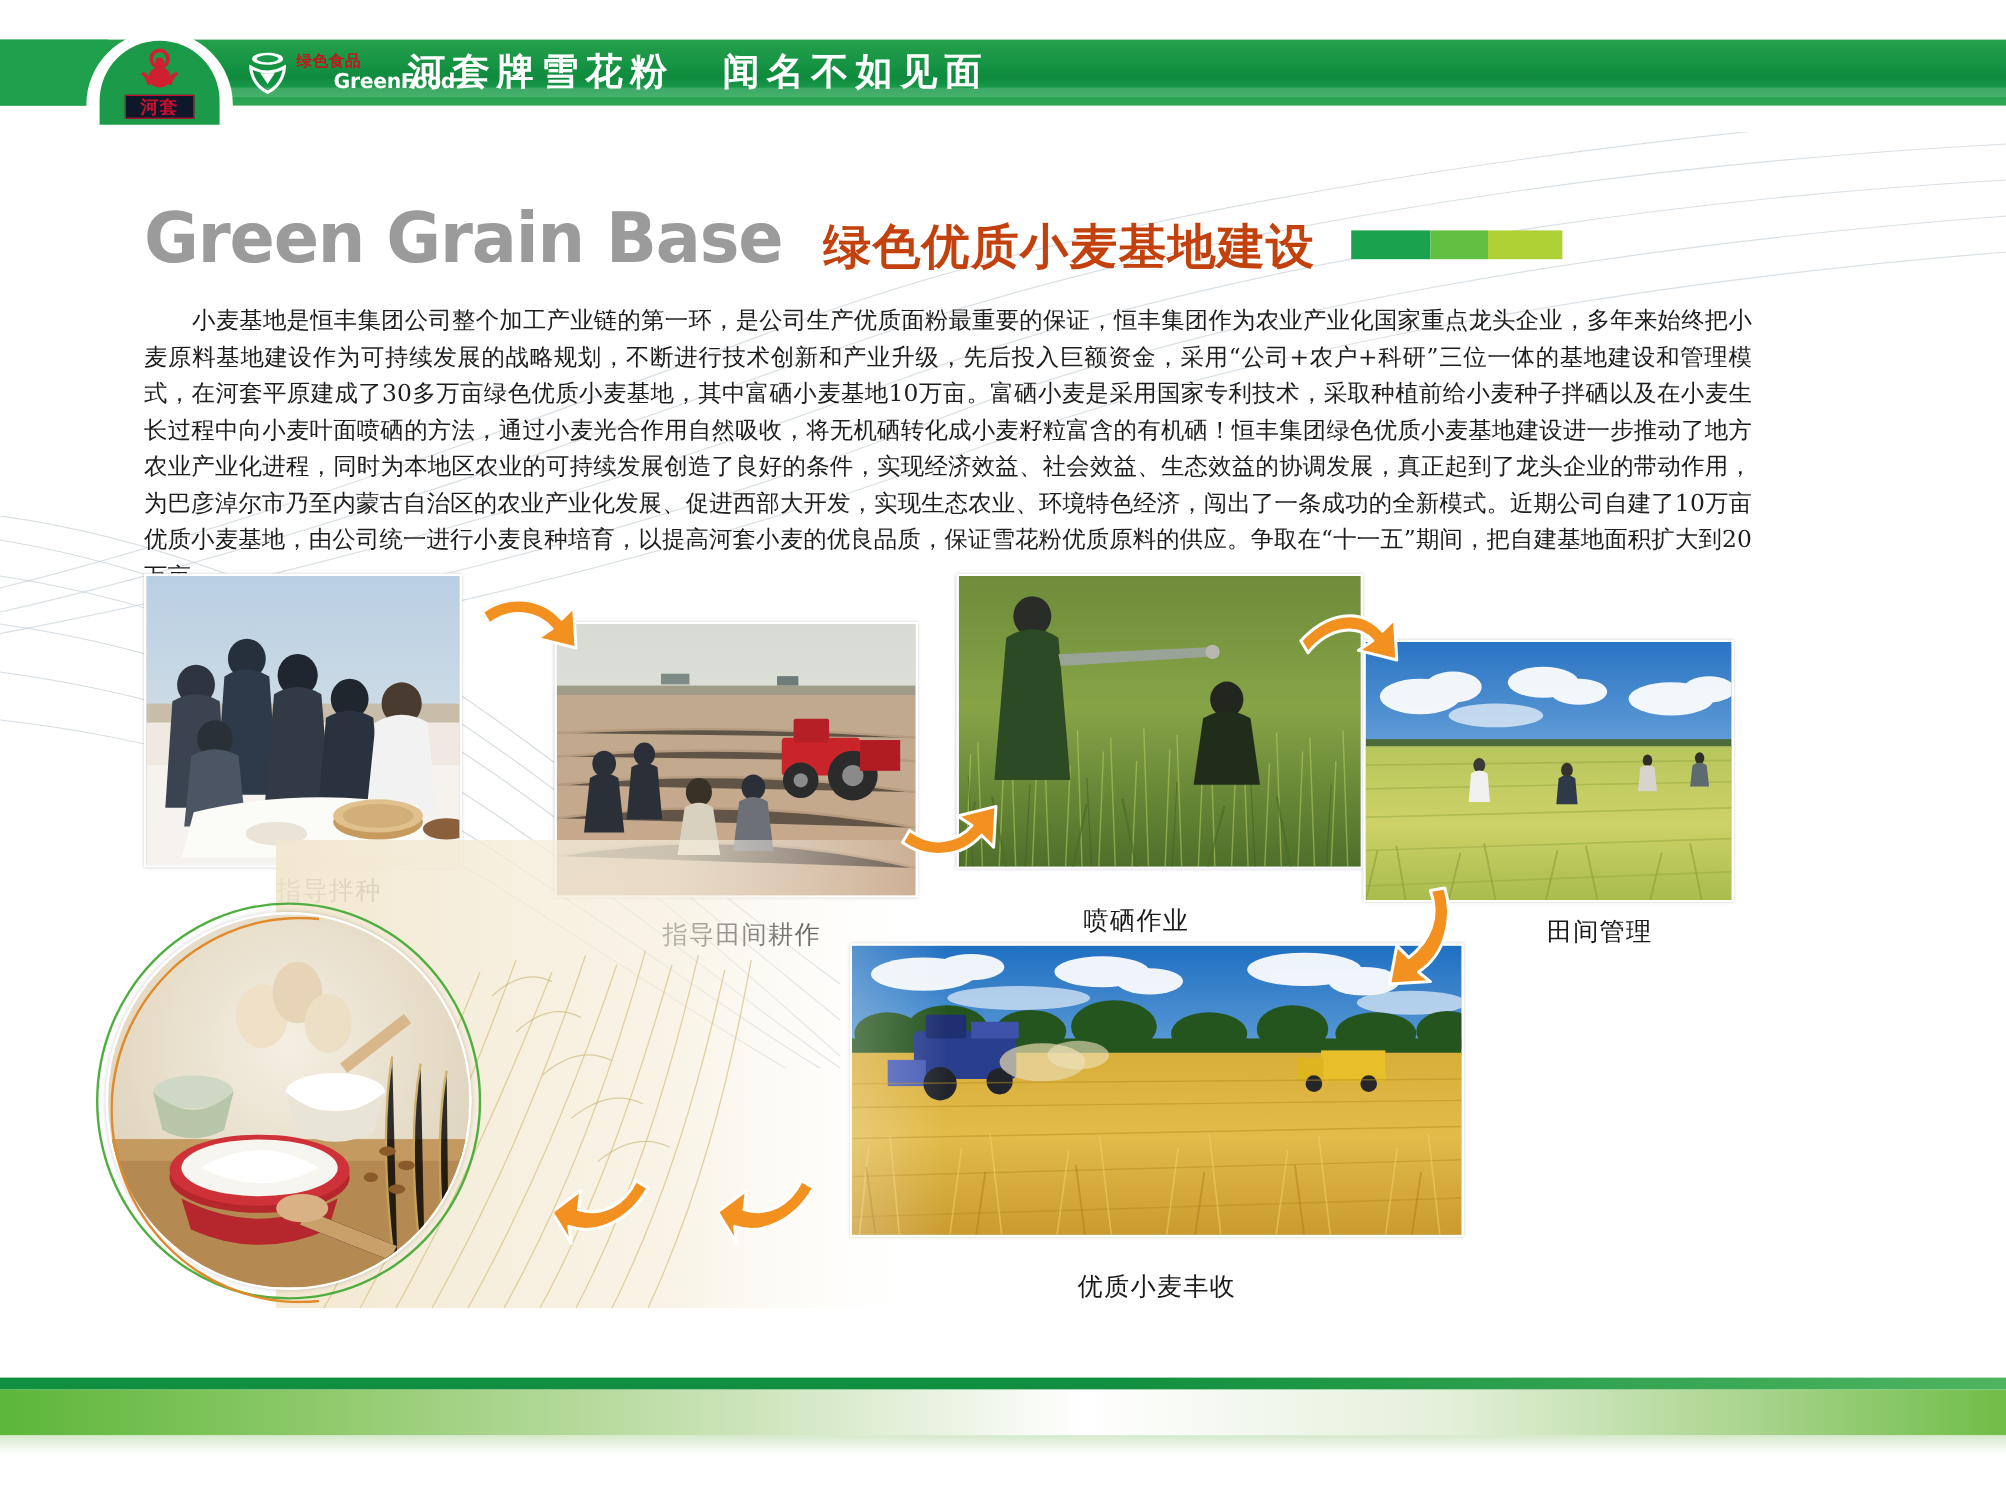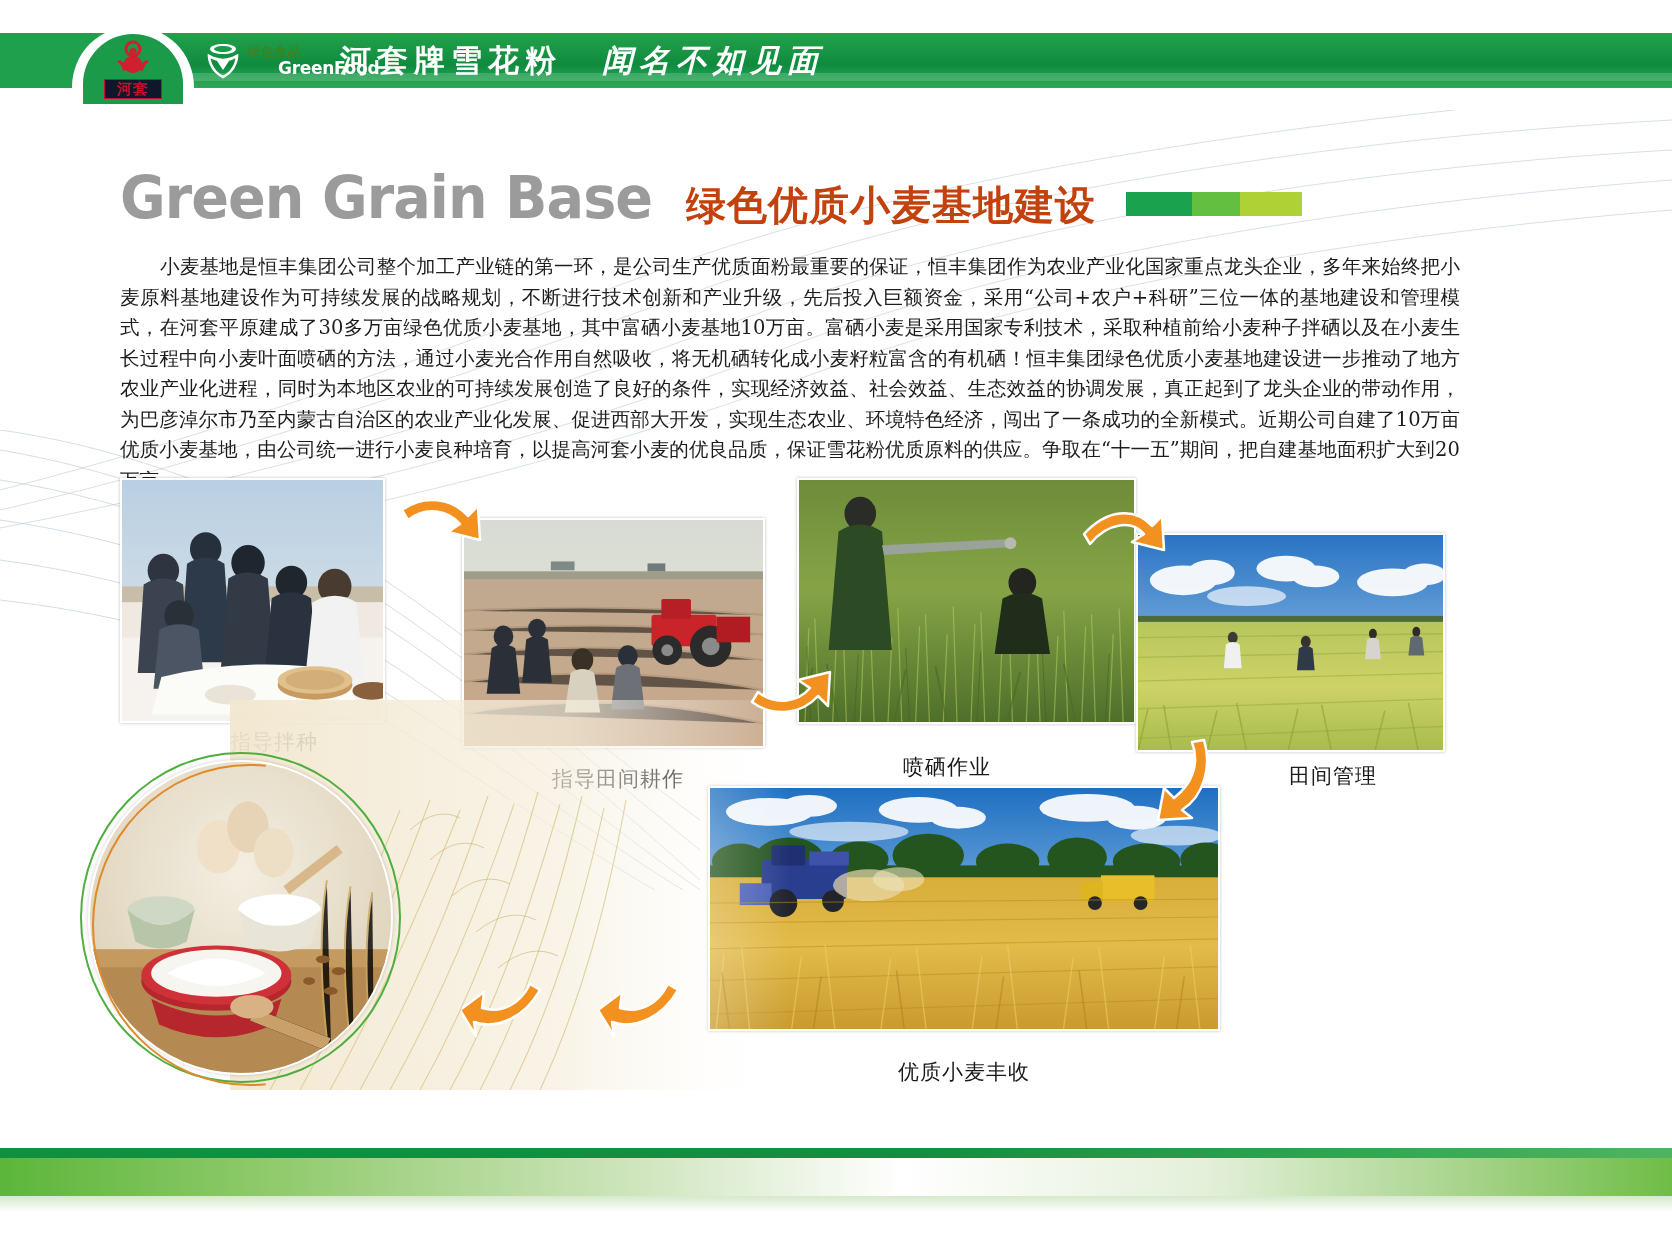--- a/index.html
+++ b/index.html
@@ -59,33 +59,33 @@
     border: 1.5px solid #c8102e;
   }
 
   
   #greenfood {
     position: absolute; left: 206px; top: 40px; height: 42px;
     display: flex; align-items: center; gap: 7px;
   }
   #gf-icon { width: 34px; height: 36px; }
   #gf-text { display: flex; flex-direction: column; line-height: 1; }
-  #gf-cn { font-size: 13px; color: #4d7c0f; font-weight: normal;
+  #gf-cn { font-size: 13px; color: #b91c1c; font-weight: bold;
            font-family: "DejaVu Sans", sans-serif; letter-spacing: .5px; }
   #gf-en { font-size: 17px; color: #ffffff; font-weight: bold;
            font-family: "DejaVu Sans", sans-serif; letter-spacing: -.3px; margin-top: 2px; margin-left: 31px; }
 
   #slogan1, #slogan2 {
     position: absolute; top: 39px; height: 42px; line-height: 42px;
     color: #ffffff; font-size: 31px; font-weight: bold;
     font-family: "DejaVu Sans", sans-serif; letter-spacing: 6px;
     white-space: nowrap;
   }
   #slogan1 { left: 340px; }
-  #slogan2 { left: 602px; font-style: italic; }
+  #slogan2 { left: 602px; }
 
   
   #title-en {
     position: absolute; left: 120px; top: 164px;
     font-family: "DejaVu Sans", sans-serif;
     font-size: 58px; font-weight: bold; color: #9b9b9b;
     letter-spacing: -1px; white-space: nowrap;
     transform: scaleX(.96); transform-origin: left top;
   }
   #title-cn {

